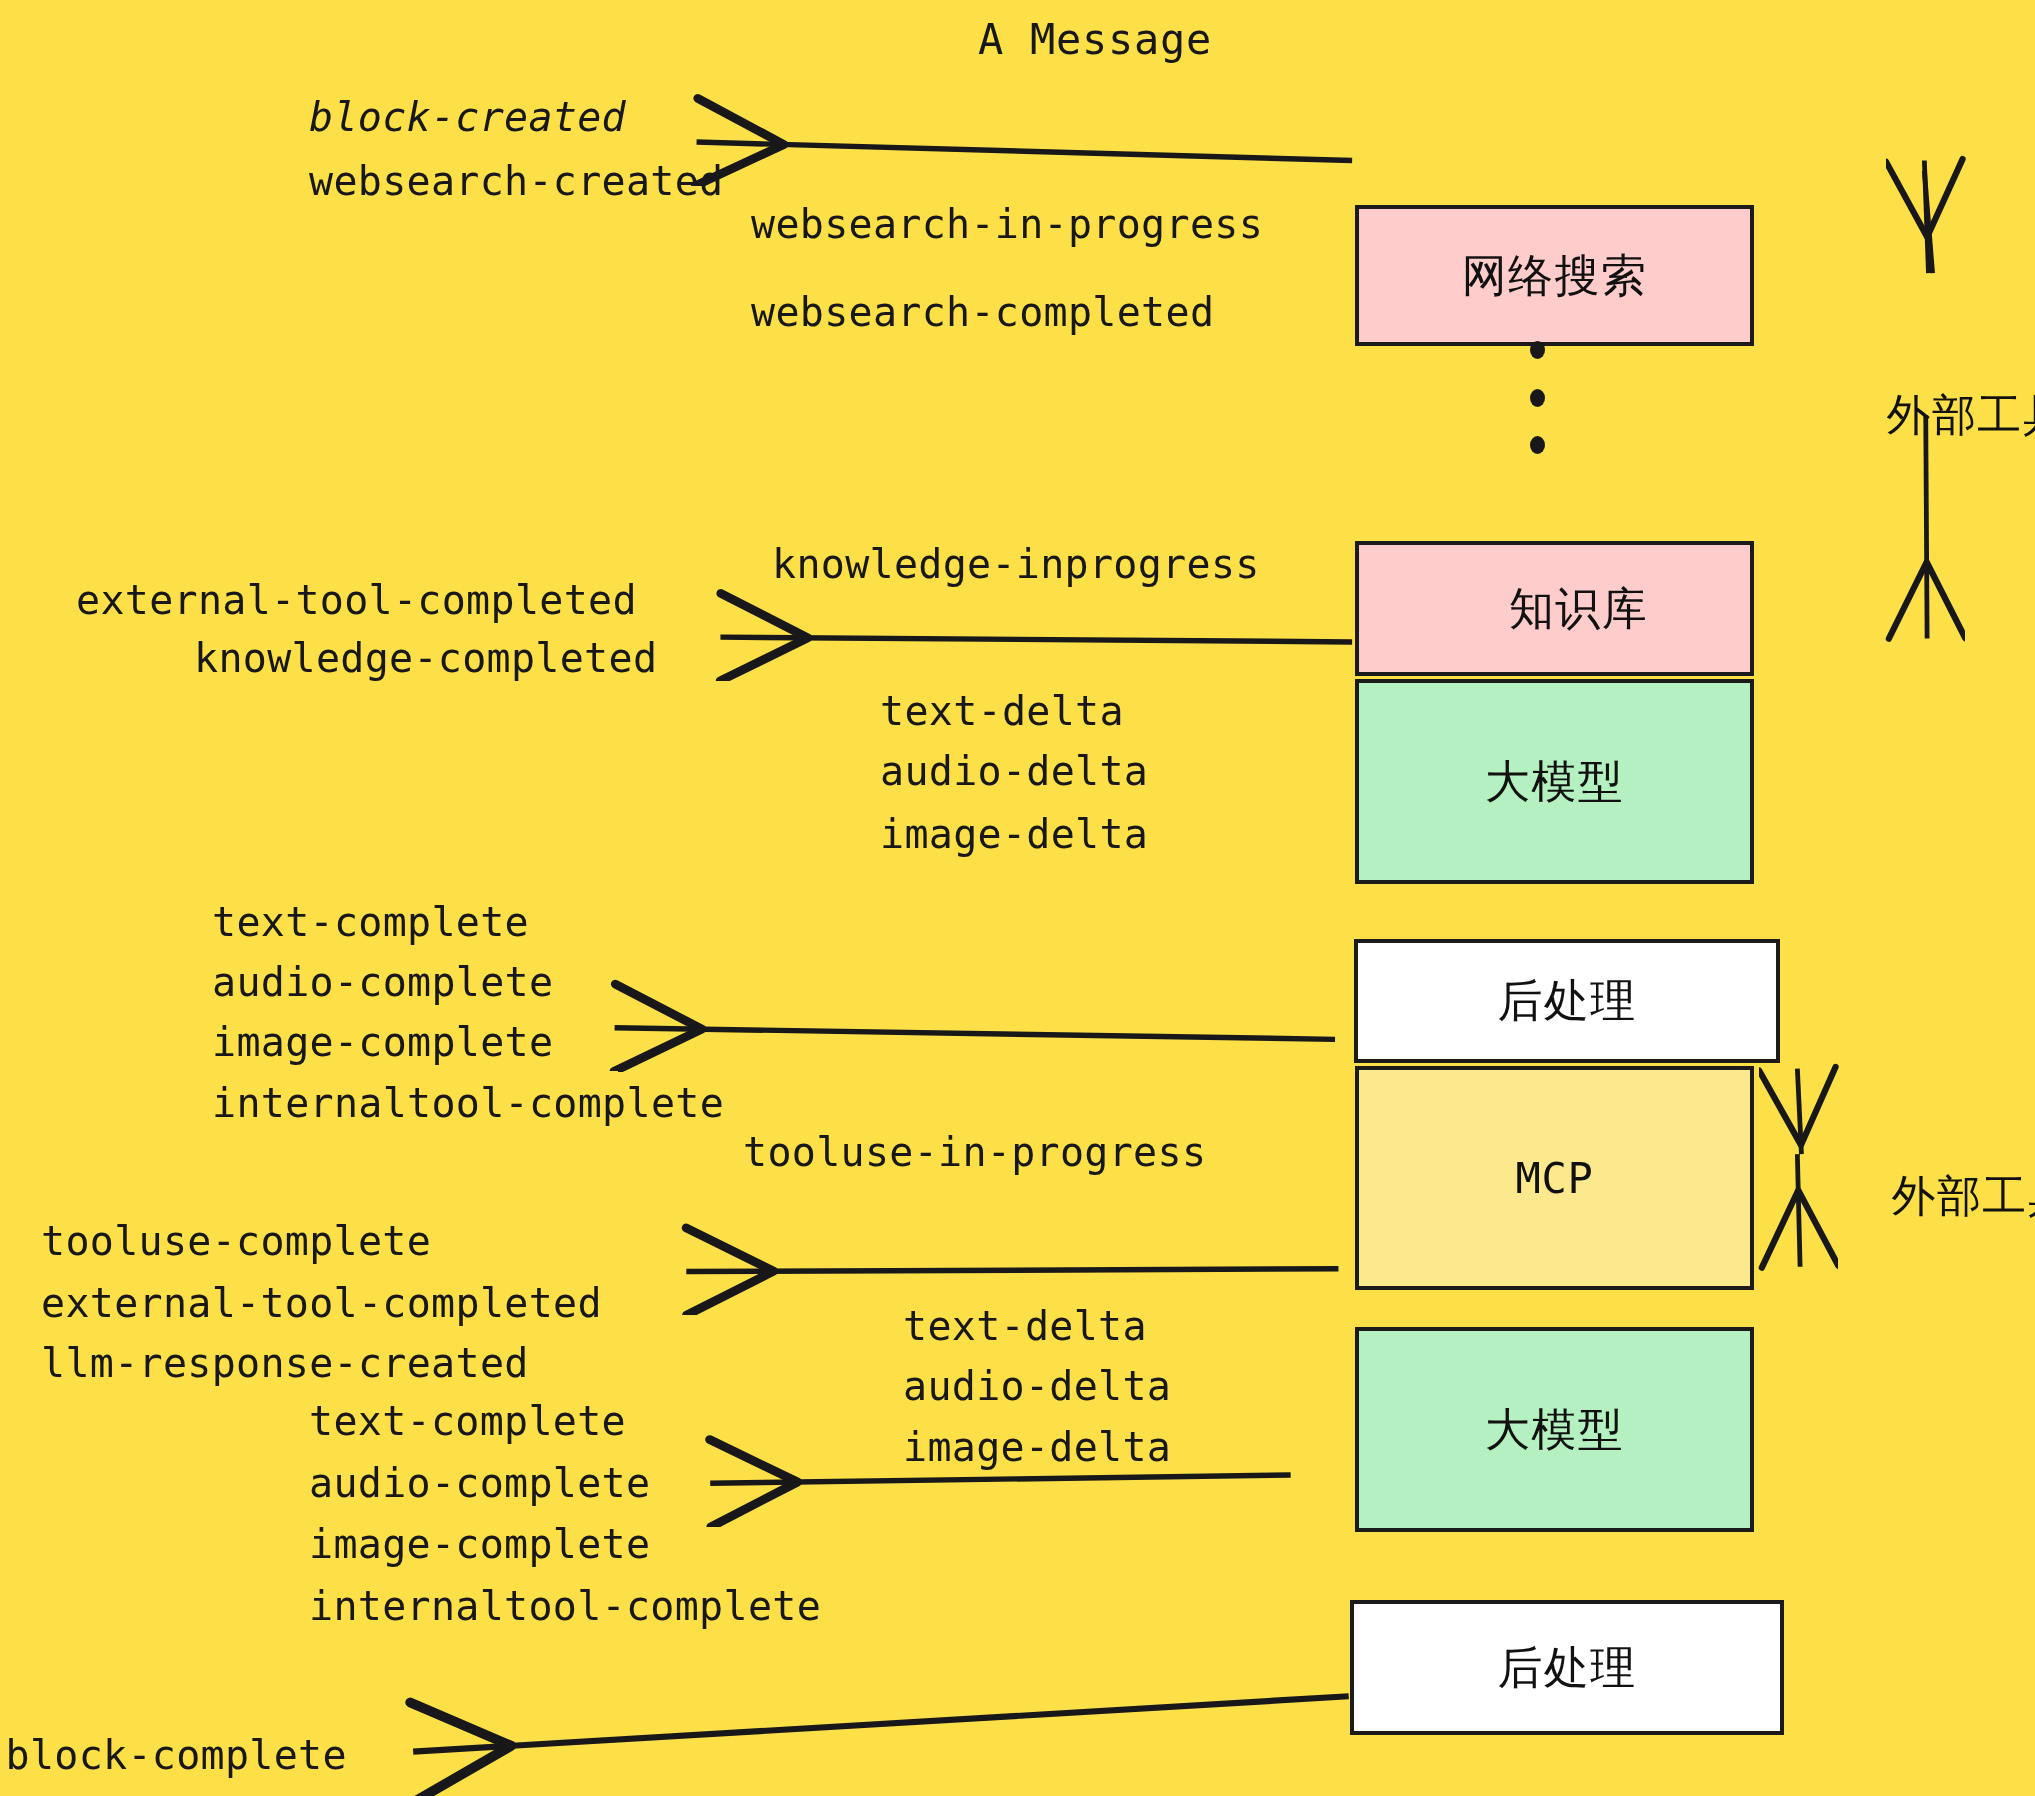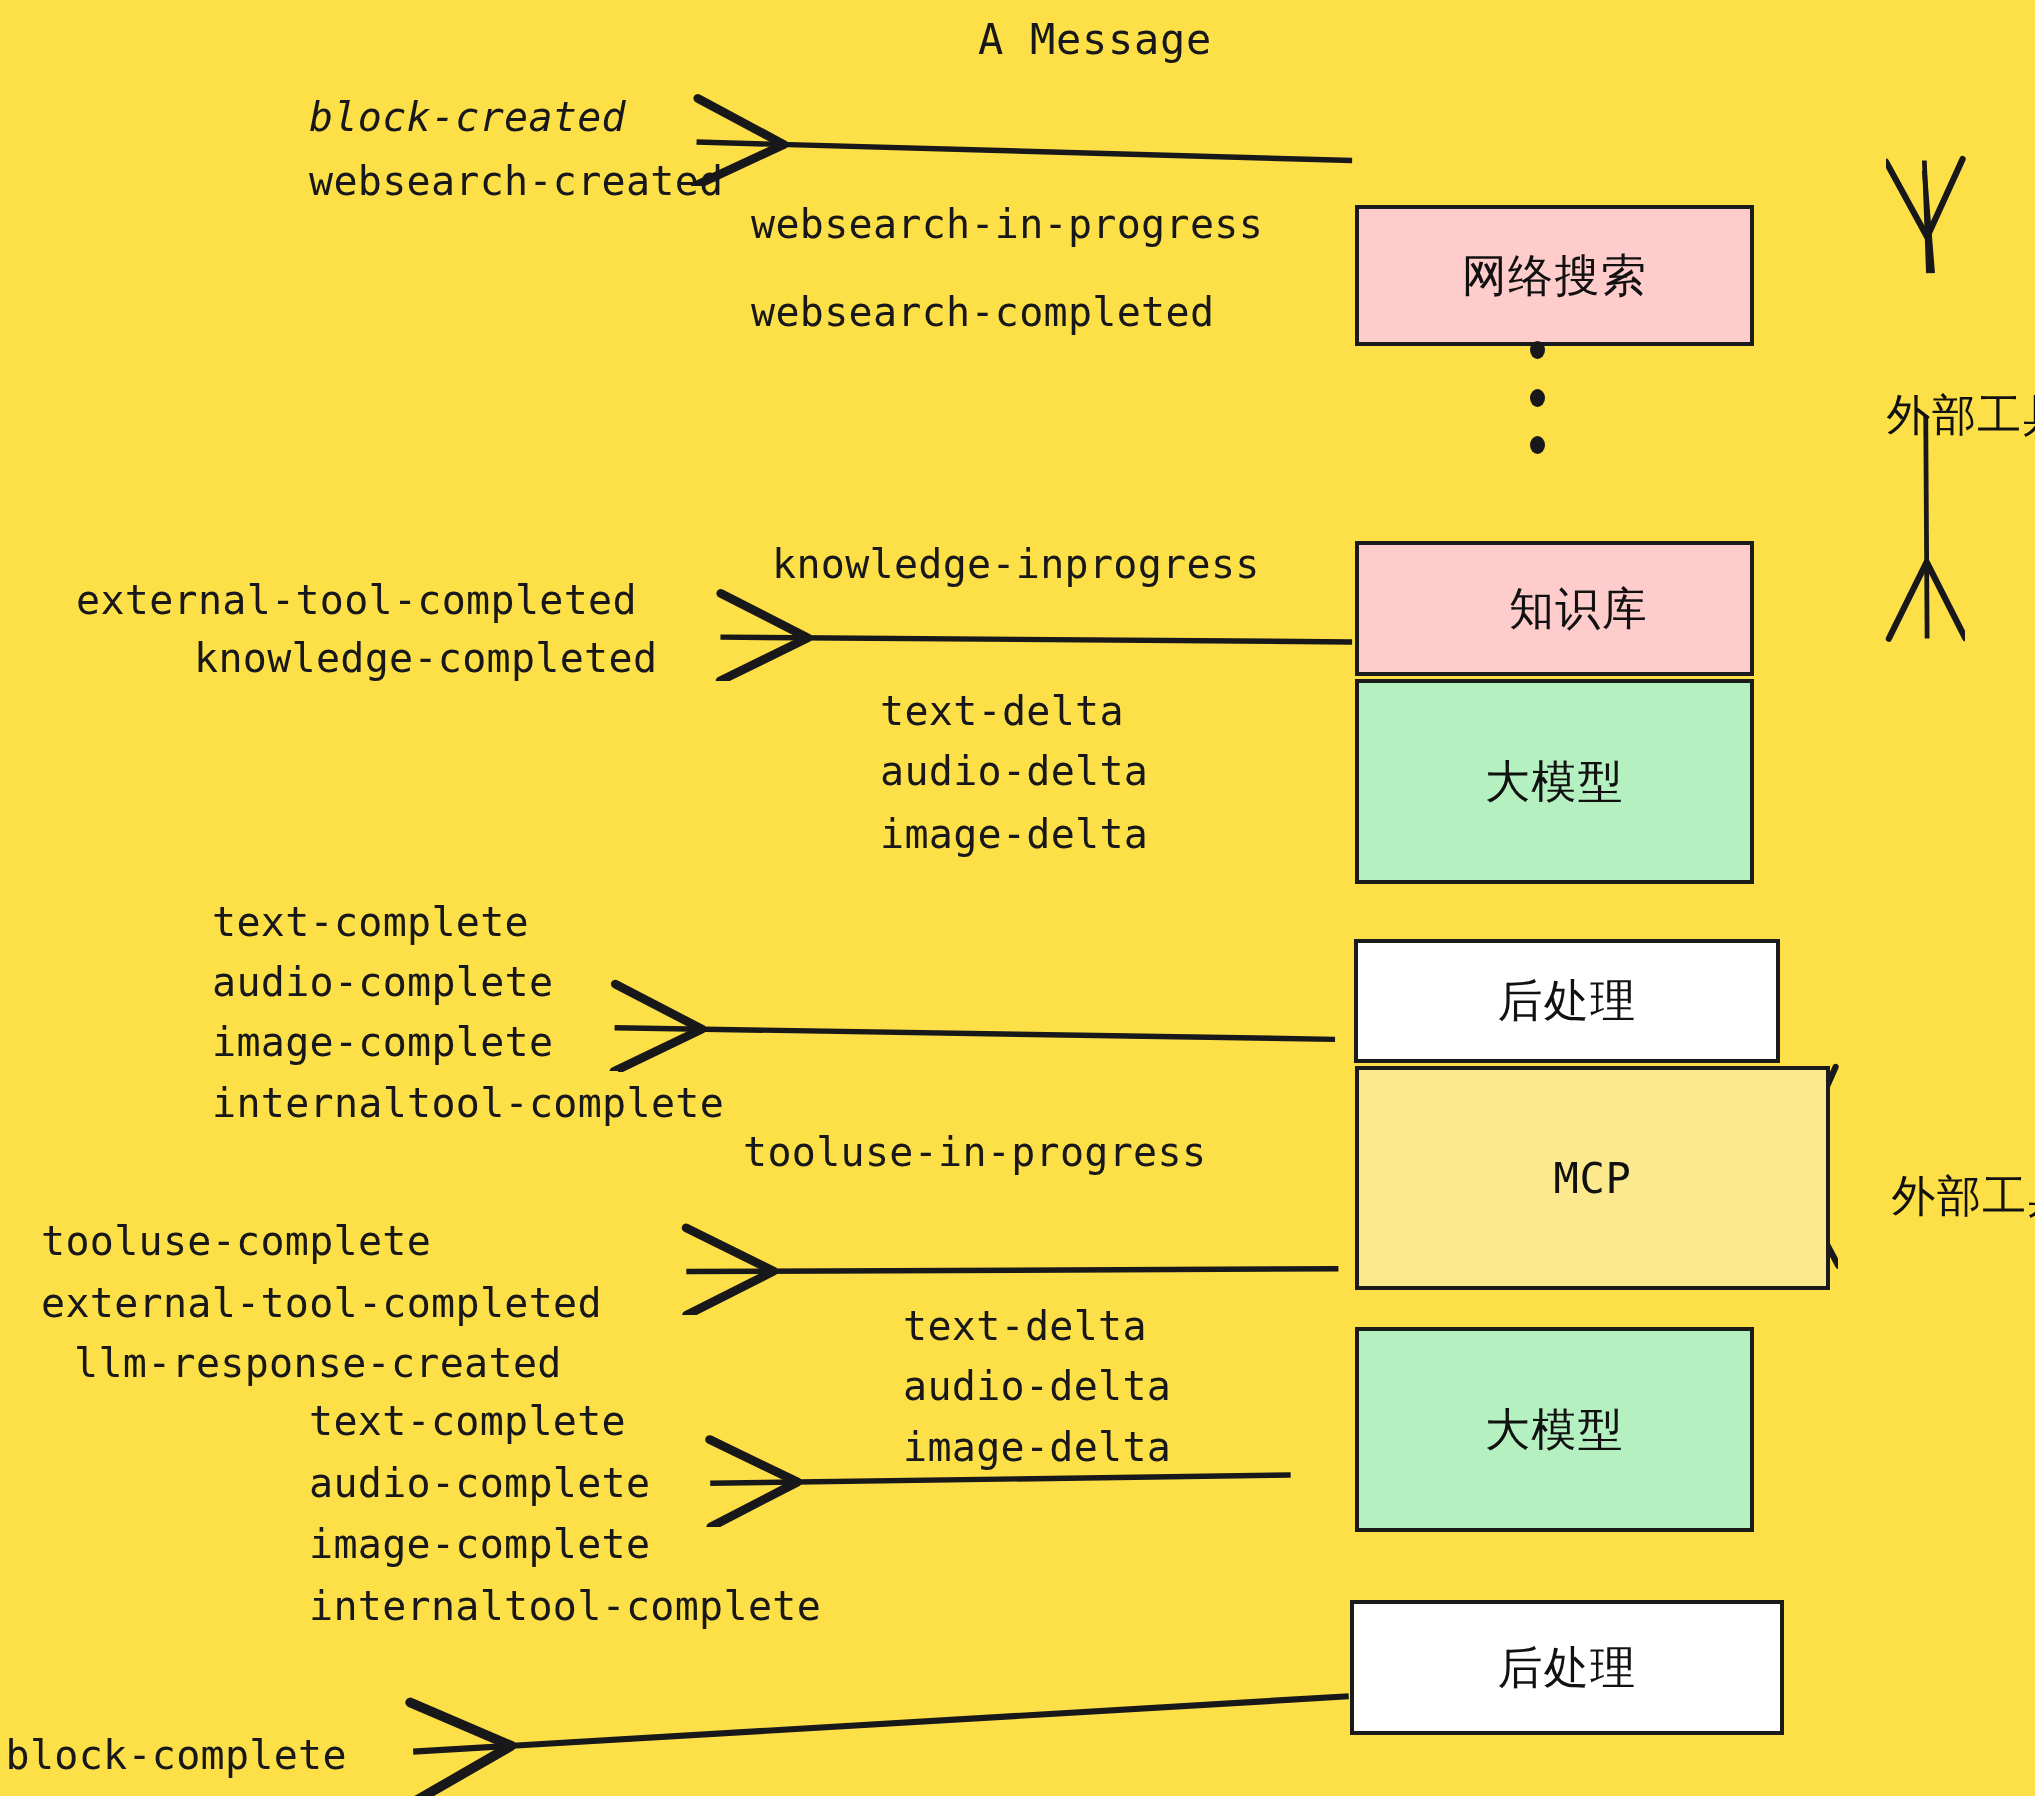--- a/index.html
+++ b/index.html
@@ -132,21 +132,21 @@
   </div>
 
   <div class="node" style="left:1355px; top:643px; width:399px; height:205px; background:#B4F0C0;">
     <span>大模型</span>
   </div>
 
   <div class="node" style="left:1354px; top:903px; width:426px; height:124px; background:#FFFFFF;">
     <span>后处理</span>
   </div>
 
-  <div class="node mono" style="left:1355px; top:1030px; width:475px; height:224px; background:#FCE98E;">
+  <div class="node mono" style="left:1355px; top:1030px; width:399px; height:224px; background:#FCE98E;">
     <span>MCP</span>
   </div>
 
   <div class="node" style="left:1355px; top:1291px; width:399px; height:205px; background:#B4F0C0;">
     <span>大模型</span>
   </div>
 
   <div class="node" style="left:1350px; top:1564px; width:434px; height:135px; background:#FFFFFF;">
     <span>后处理</span>
   </div>
@@ -172,21 +172,21 @@
   <div class="evt" style="left:880px; top:814px;">image-delta</div>
 
   <div class="evt" style="left:212px; top:902px;">text-complete</div>
   <div class="evt" style="left:212px; top:962px;">audio-complete</div>
   <div class="evt" style="left:212px; top:1022px;">image-complete</div>
   <div class="evt" style="left:212px; top:1083px;">internaltool-complete</div>
   <div class="evt" style="left:743px; top:1132px;">tooluse-in-progress</div>
 
   <div class="evt" style="left:41px; top:1221px;">tooluse-complete</div>
   <div class="evt" style="left:41px; top:1283px;">external-tool-completed</div>
-  <div class="evt" style="left:41px; top:1343px;margin-left:33px;">llm-response-created</div>
+  <div class="evt" style="left:41px; top:1343px;">llm-response-created</div>
 
   <div class="evt" style="left:903px; top:1306px;">text-delta</div>
   <div class="evt" style="left:903px; top:1366px;">audio-delta</div>
   <div class="evt" style="left:903px; top:1427px;">image-delta</div>
 
   <div class="evt" style="left:309px; top:1401px;">text-complete</div>
   <div class="evt" style="left:309px; top:1463px;">audio-complete</div>
   <div class="evt" style="left:309px; top:1524px;">image-complete</div>
   <div class="evt" style="left:309px; top:1586px;">internaltool-complete</div>
 

